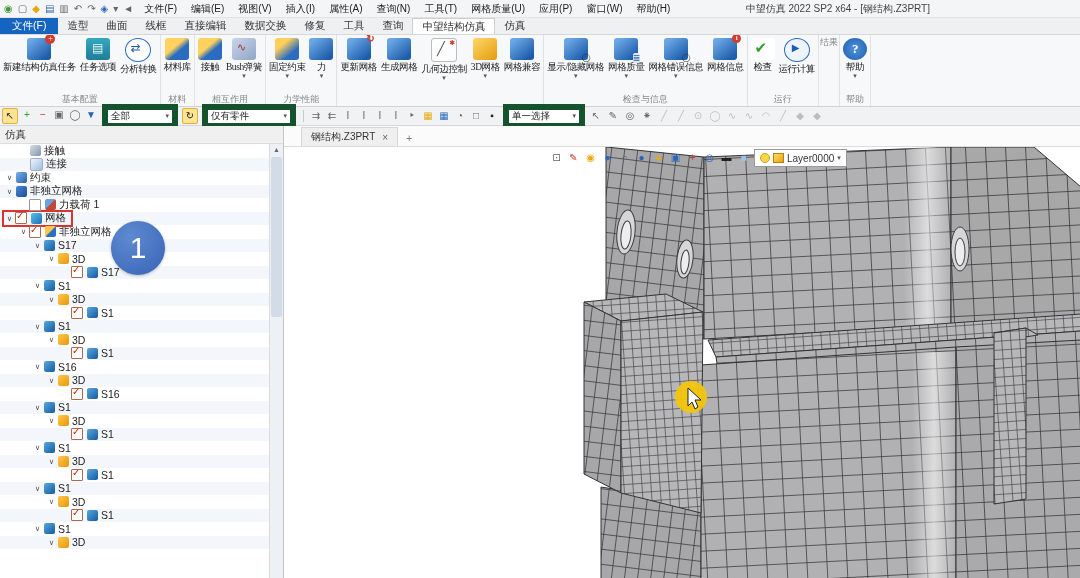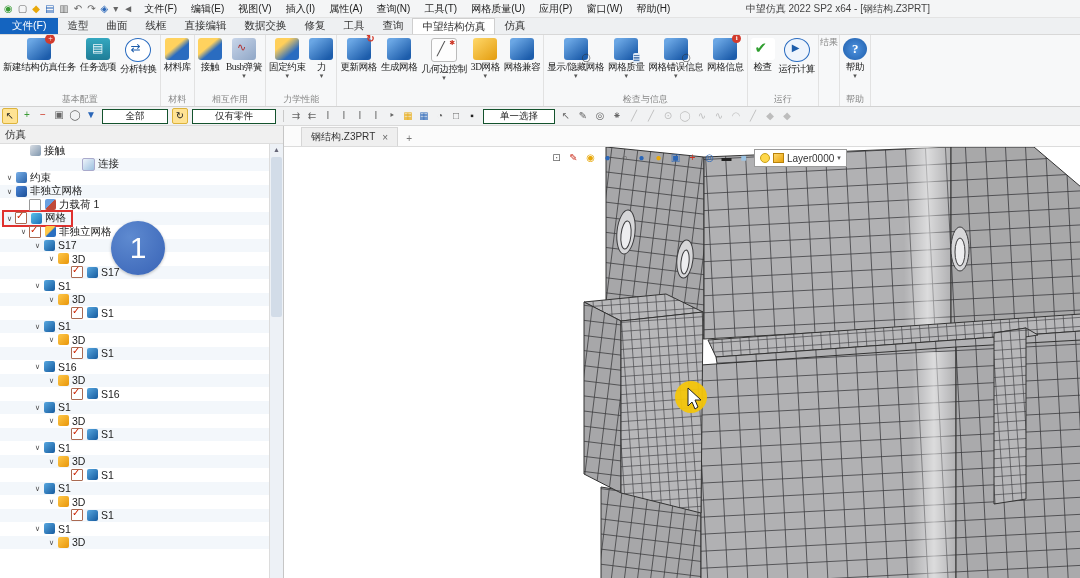--- a/index.html
+++ b/index.html
@@ -58,22 +58,22 @@
   .b-eq::after{content:"≣";position:absolute;right:-2px;bottom:-3px;color:#2a5c9e;font-size:9px;background:#dce8f6;border-radius:2px;}
   .b-info::after{content:"i";position:absolute;right:-4px;top:-4px;width:9px;height:9px;line-height:9px;text-align:center;
       background:#d23b2d;color:#fff;border-radius:50%;font-size:7px;font-weight:bold;}
 
   
   .toolbar{height:18px;background:#f1f2f3;border-bottom:1px solid #d9d9d9;display:flex;align-items:center;font-size:10px;gap:2px;padding-left:2px;}
   .ticon{min-width:14px;height:14px;line-height:14px;text-align:center;font-size:10px;border-radius:2px;}
   .hl-yellow{background:#ffe394;border:1px solid #dcb33c;}
   .c-green{color:#3a9b35;} .c-red{color:#cc3322;} .c-blue{color:#2a66b8;} .c-gold{color:#e8a80a;}
   .g{color:#666;} .dis{color:#bdbdbd;} .dark{color:#222;} .c-light{color:#9cc4e4;}
-  .combo{background:#fff;border:1px solid #14532d;height:13px;display:flex;align-items:center;font-size:9.5px;
-         padding:0 3px;gap:6px;margin:0 2px;flex-direction:column;}
+  .combo{background:#fff;border:6px solid #14532d;height:13px;display:flex;align-items:center;font-size:9.5px;
+         padding:0 3px;gap:6px;margin:0 2px;}
   .combo .ca{font-size:7px;color:#555;margin-left:auto;}
   .vsep{width:1px;height:12px;background:#c9c9c9;margin:0 3px;}
 
   
   .main{display:flex;height:454px;}
   .panel{width:283px;flex:none;border-right:1px solid #c6c6c6;display:flex;flex-direction:column;background:#fff;}
   .phead{height:17px;line-height:17px;background:#f0f0f0;border-bottom:1px solid #ddd;font-size:10.5px;padding-left:5px;color:#333;}
   .psearch{height:16px;line-height:16px;border-bottom:1px solid #e4e4e4;color:#9a9a9a;font-size:10px;padding-left:5px;}
   .ptree{flex:1;position:relative;overflow:hidden;}
   .trows{position:absolute;left:0;top:0;right:13px;bottom:0;}
@@ -394,21 +394,21 @@
         <div class="trows">
 
         <div class="trow" style="padding-left: 18px;">
               <span class="rin">
                 <span class="arrow"></span>
 
                 <span class="tic contact"></span>
                 <span>接触</span>
               </span>
             </div>
-            <div class="trow" style="padding-left: 30px; margin-left: 40px;">
+            <div class="trow" style="padding-left: 18px;">
               <span class="rin">
                 <span class="arrow"></span>
 
                 <span class="tic link"></span>
                 <span>连接</span>
               </span>
             </div>
             <div class="trow" style="padding-left: 4px;">
               <span class="rin">
                 <span class="arrow">∨</span>

